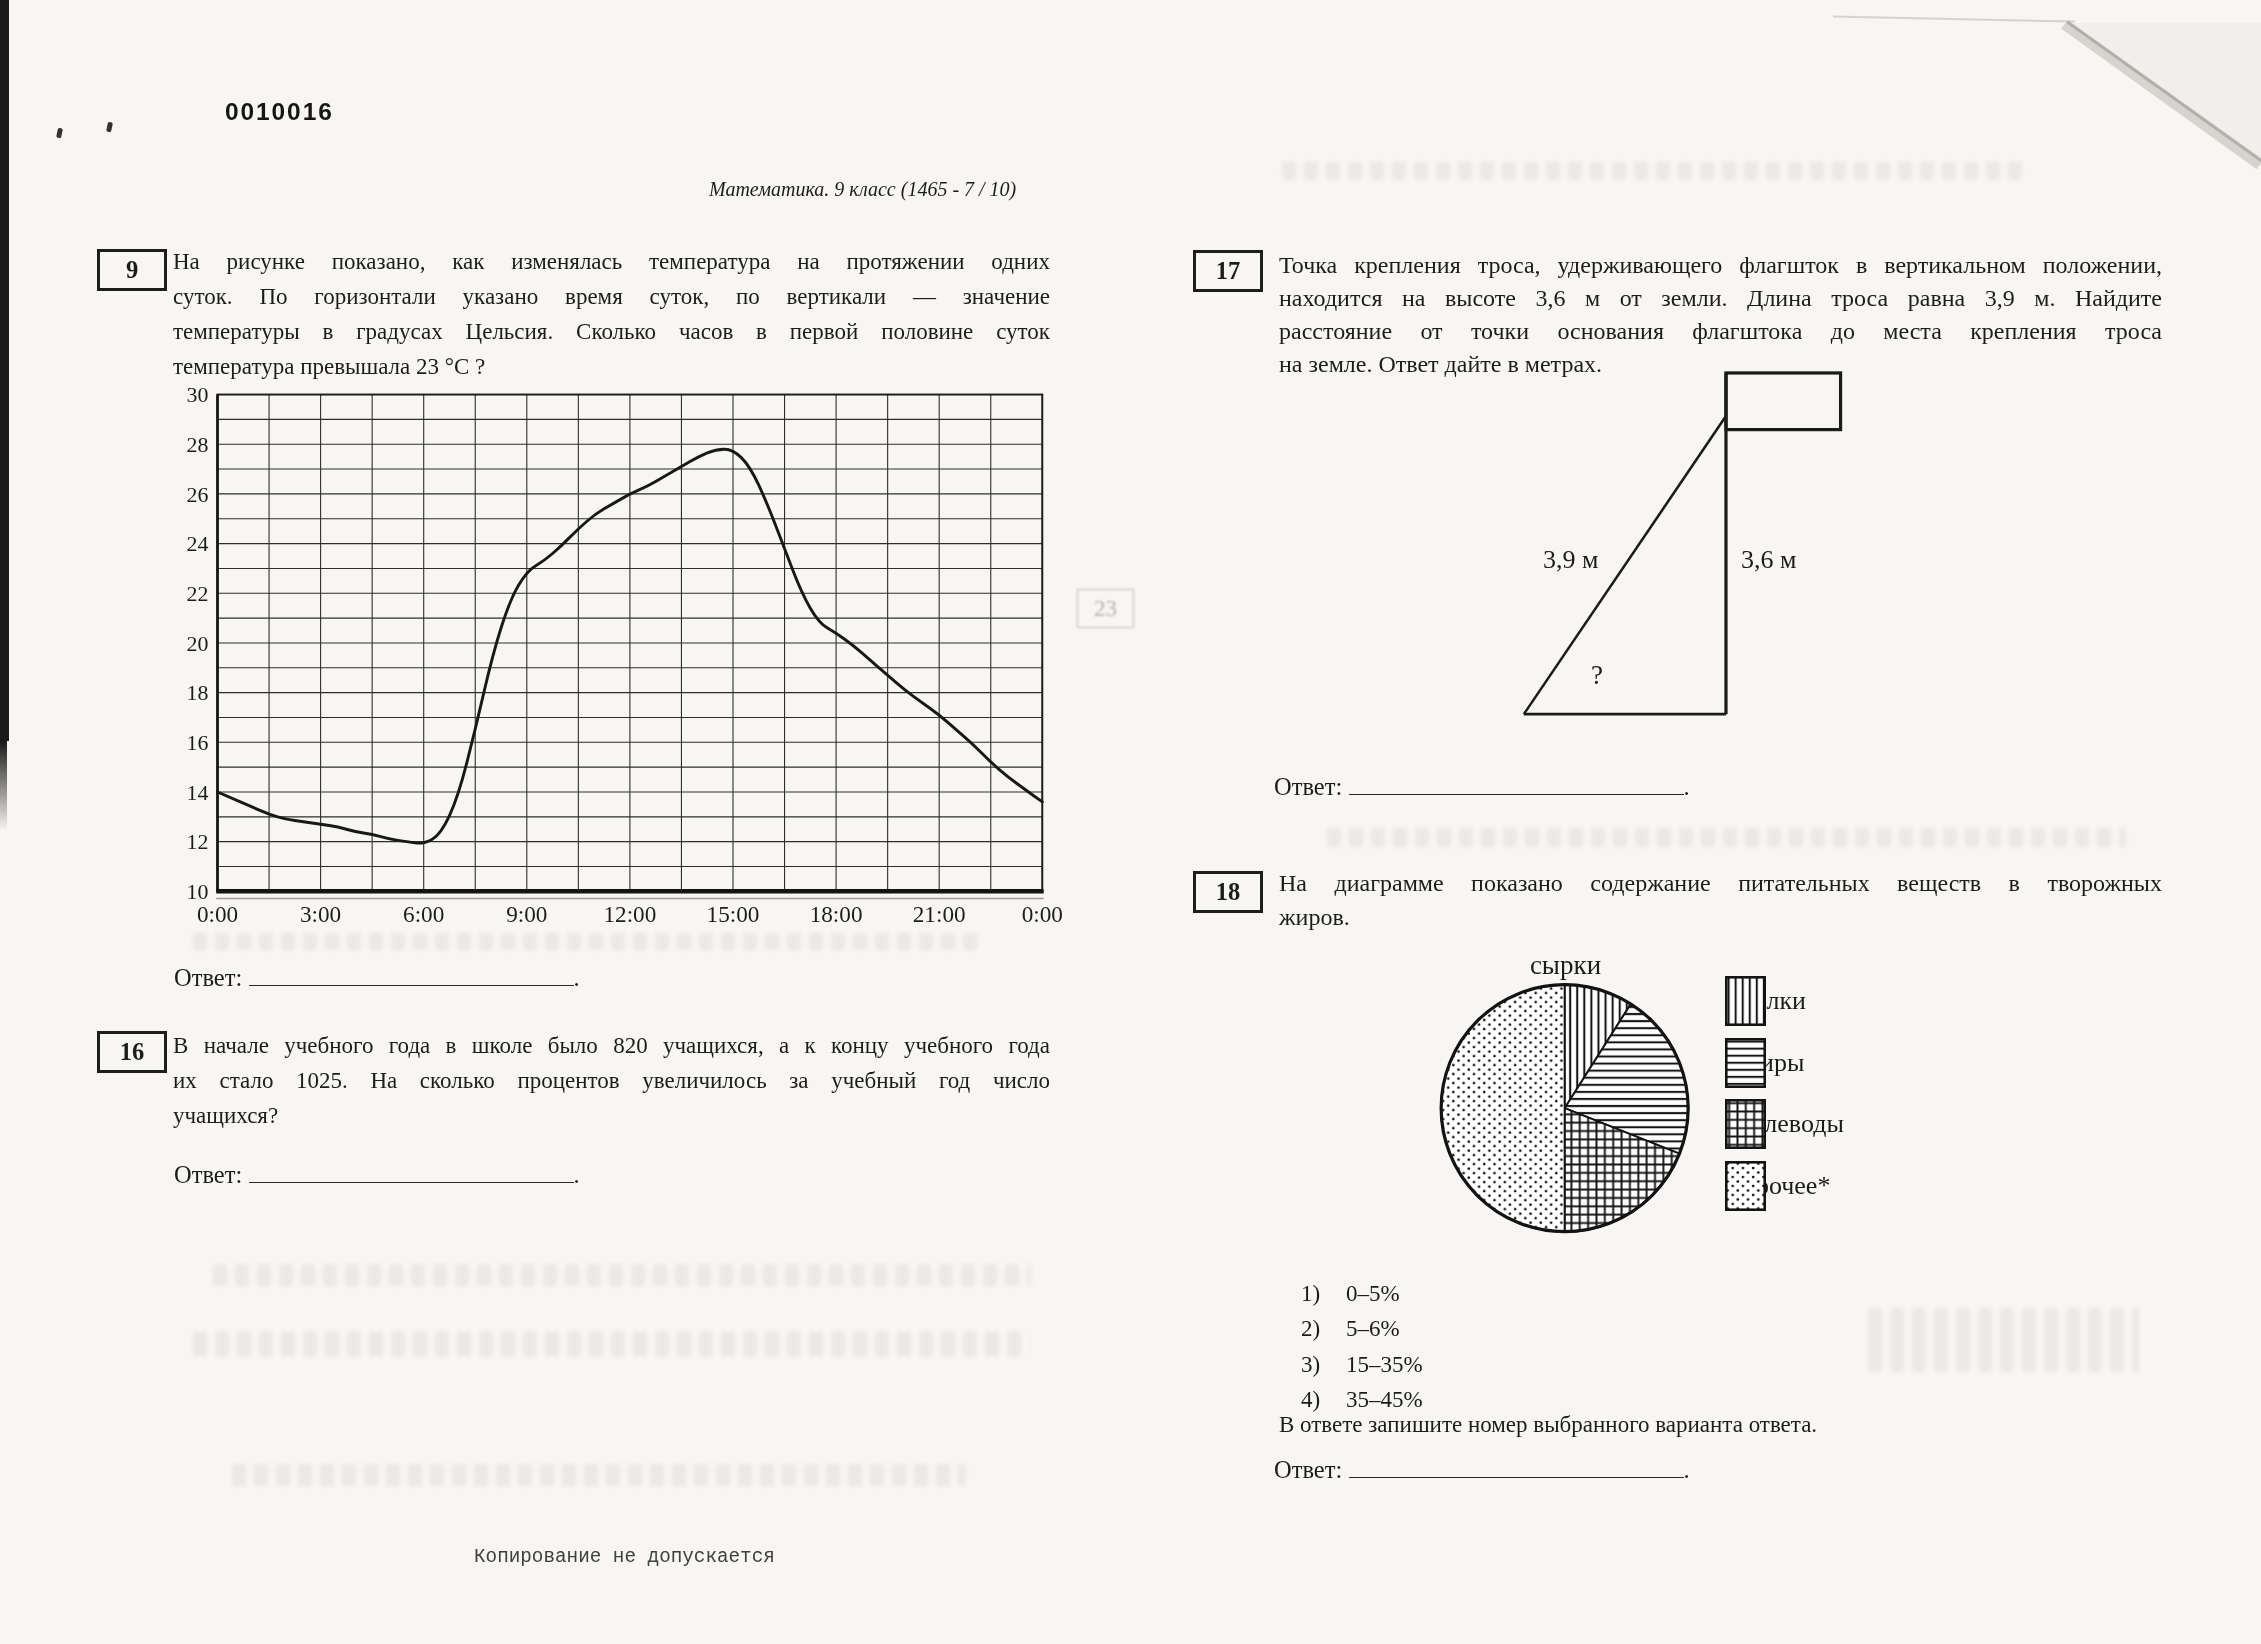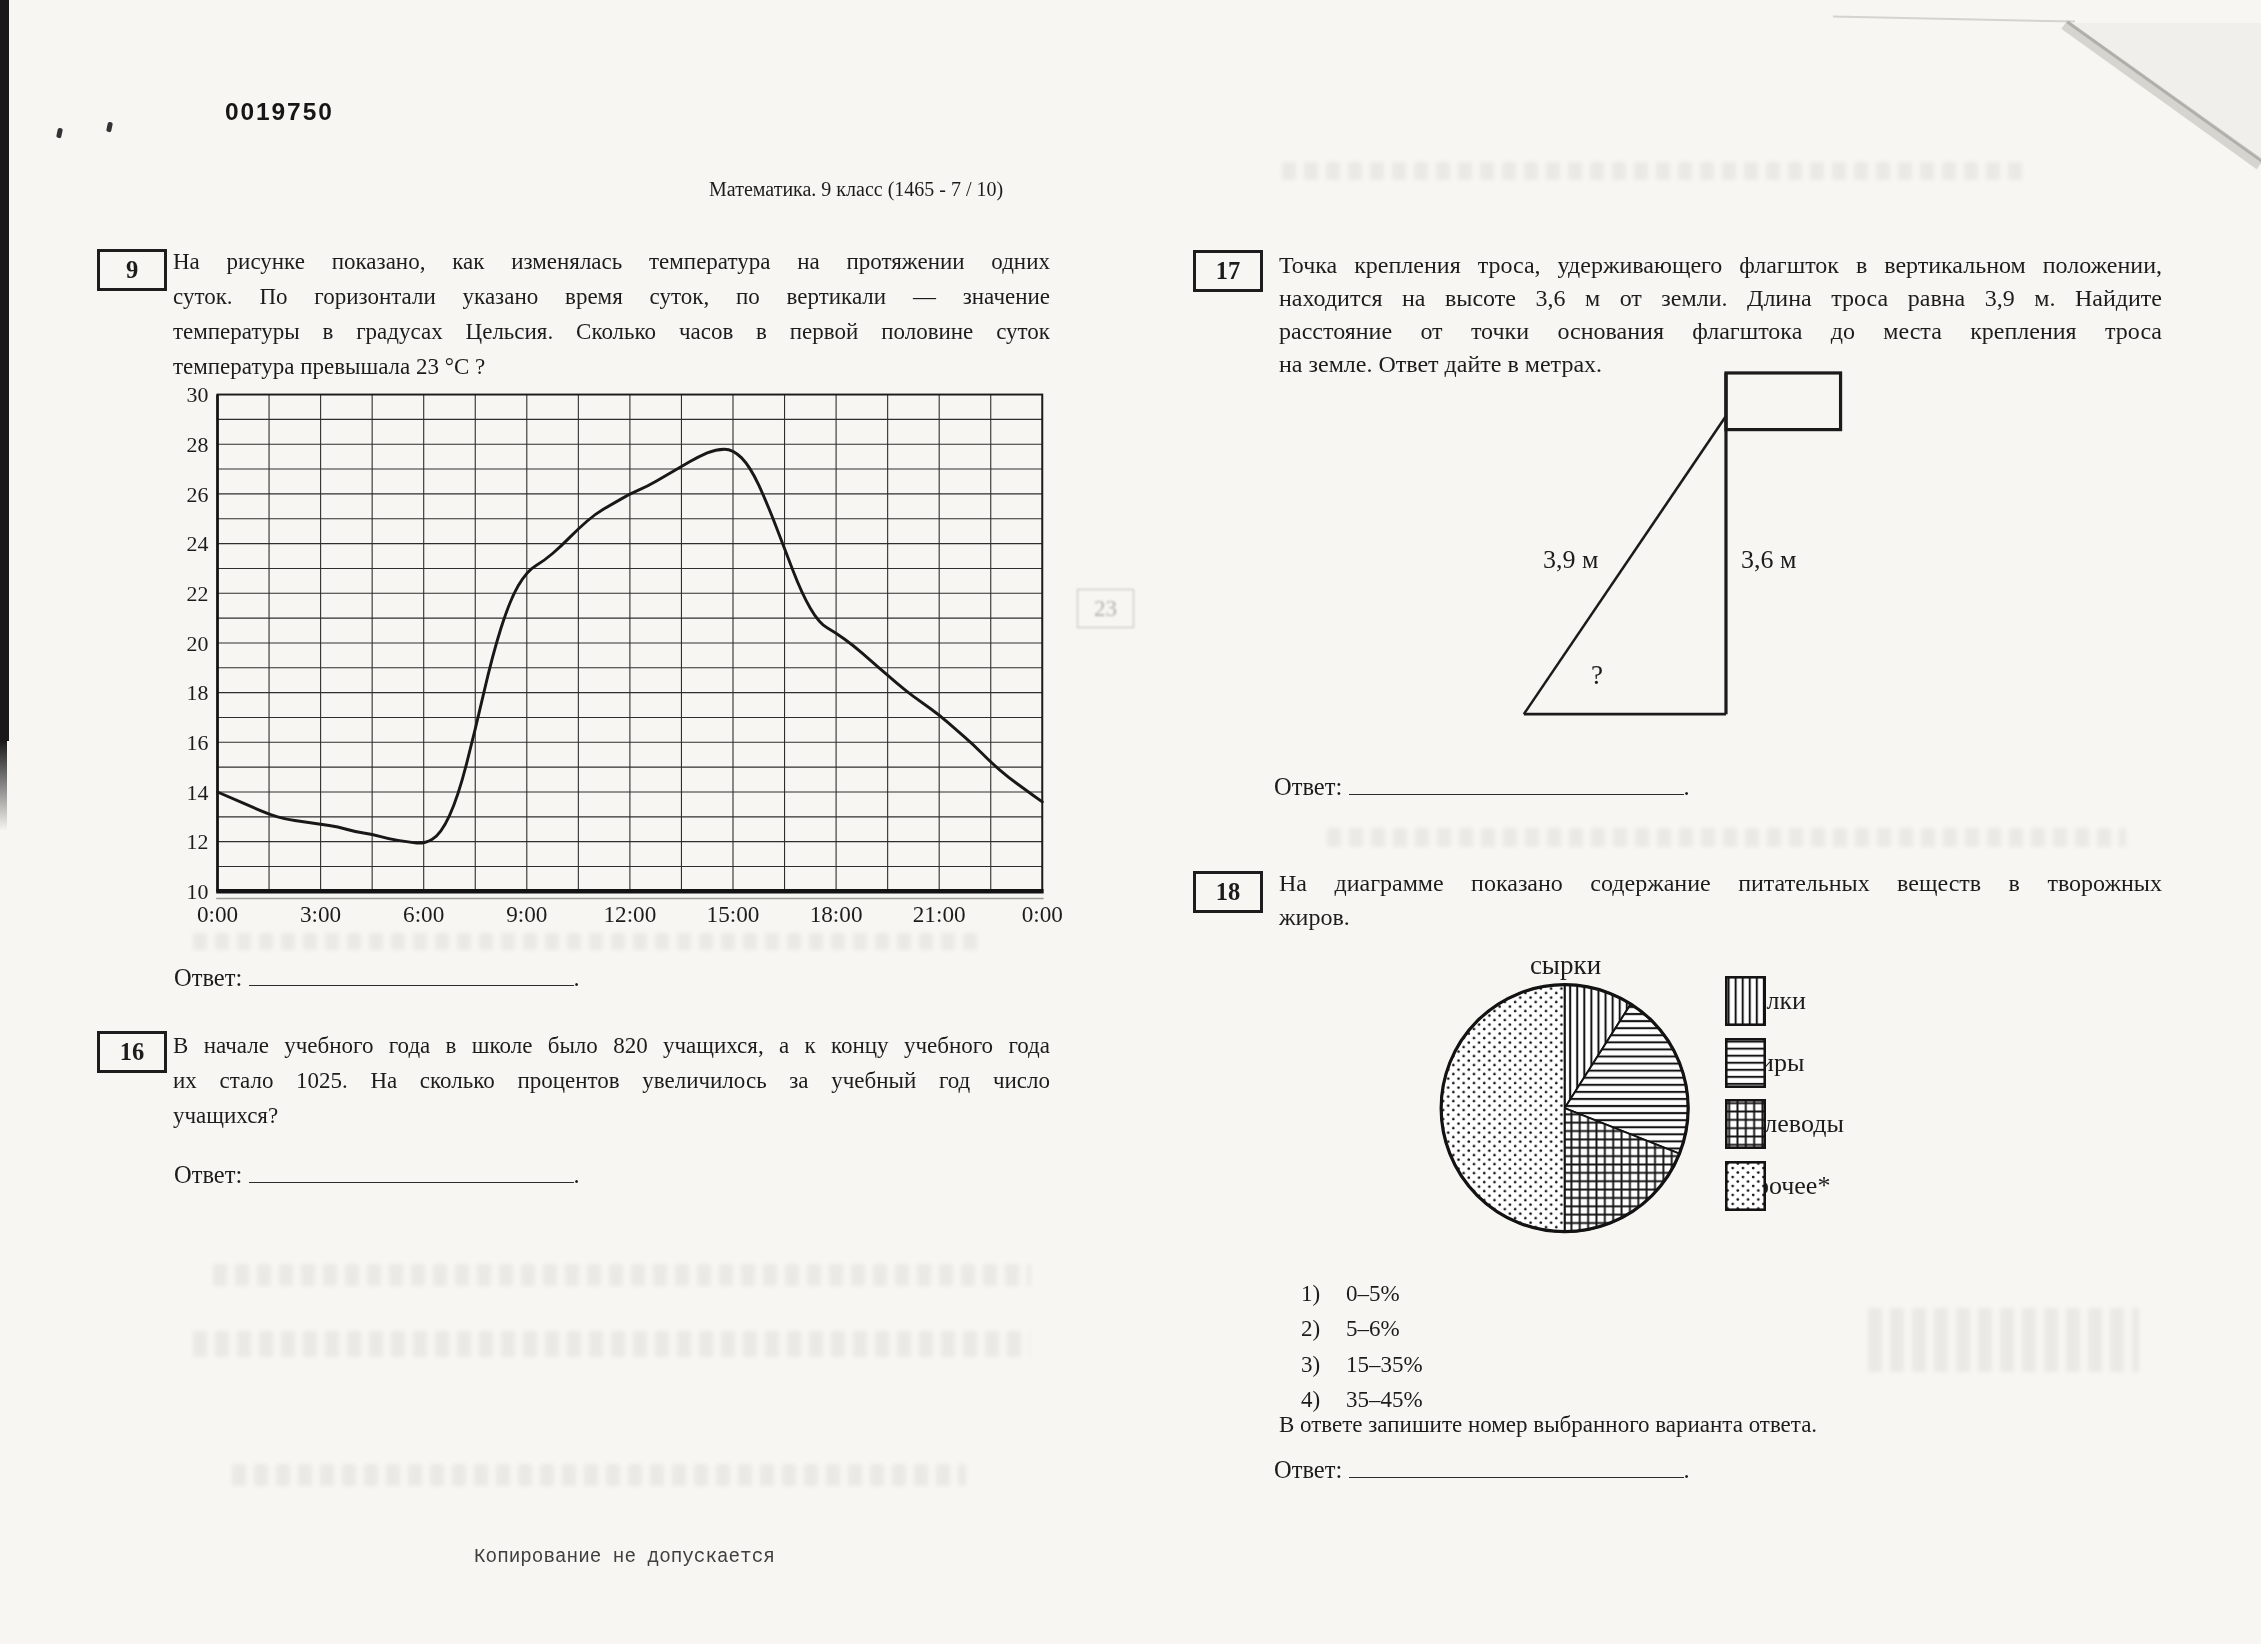--- a/index.html
+++ b/index.html
@@ -13,21 +13,21 @@
   .bleed{position:absolute;opacity:0.07;filter:blur(1.9px);
          background:repeating-linear-gradient(90deg,#4a4a4a 0 14px,transparent 14px 22px);}
   .bleed-box{position:absolute;border:1.9px solid rgba(80,80,80,.33);color:rgba(80,80,80,.42);
              font-size:23px;text-align:center;filter:blur(1px);}
   .top-edge-line{position:absolute;left:1833px;top:18px;width:242px;height:1.9px;background:#c9c7c1;
                  transform:rotate(1.2deg);opacity:.75;}
   .dogear{position:absolute;left:2016px;top:0;}
   
   .code{position:absolute;left:225px;top:98px;font-family:"Liberation Sans","DejaVu Sans",sans-serif;
         font-weight:bold;font-size:24.5px;letter-spacing:1.9px;color:#161616;}
-  .header{position:absolute;left:709px;top:178px;font-size:20px;}
+  .header{position:absolute;left:709px;top:178px;font-size:20px;font-style:italic;}
   .footer{position:absolute;left:474px;top:1546px;font-size:19.3px;color:#3f3f3f;font-family:Liberation Mono, monospace;}
   .num-box{position:absolute;width:64px;height:36px;border:3.2px solid #1d1d1d;
            display:flex;align-items:center;justify-content:center;
            font-size:24.5px;font-weight:bold;}
   .para{position:absolute;font-size:23px;}
   .para .jline{text-align:justify;text-align-last:justify;white-space:normal;}
   .para .jlast{text-align-last:left;}
   .answer{position:absolute;font-size:24.5px;white-space:nowrap;}
   .answer .uline{display:inline-block;height:26px;border-bottom:1.9px solid #2b2b2b;margin-left:6.4px;}
   .diagram-label{position:absolute;font-size:26px;white-space:nowrap;}
@@ -58,21 +58,21 @@
   </svg>
   <div class="bleed" style="left:1282px;top:162px;width:741px;height:18px;"></div>
   <div class="bleed" style="left:193px;top:933px;width:792px;height:17px;"></div>
   <div class="bleed" style="left:213px;top:1264px;width:818px;height:22px;"></div>
   <div class="bleed" style="left:193px;top:1331px;width:837px;height:26px;"></div>
   <div class="bleed" style="left:232px;top:1464px;width:734px;height:22px;"></div>
   <div class="bleed" style="left:1327px;top:828px;width:799px;height:19.3px;"></div>
   <div class="bleed" style="left:1868px;top:1308px;width:271px;height:64px;"></div>
   <div class="bleed-box" style="left:1077px;top:589px;width:55px;height:37px;line-height:37px;">23</div>
 
-  <div class="code">0019750</div>
+  <div class="code">0010016</div>
   <div class="header">Математика. 9 класс (1465 - 7 / 10)</div>
   <div class="footer">Копирование не допускается</div>
 
   <div class="num-box" style="left:97px;top:249px;">
     <span>9</span>
   </div>
   <div class="para" style="left:173px;top:244px;width:877px;line-height:35px;">
       <div class="jline">На рисунке показано, как изменялась температура на протяжении одних</div>
       <div class="jline">суток. По горизонтали указано время суток, по вертикали — значение</div>
       <div class="jline">температуры в градусах Цельсия. Сколько часов в первой половине суток</div>

